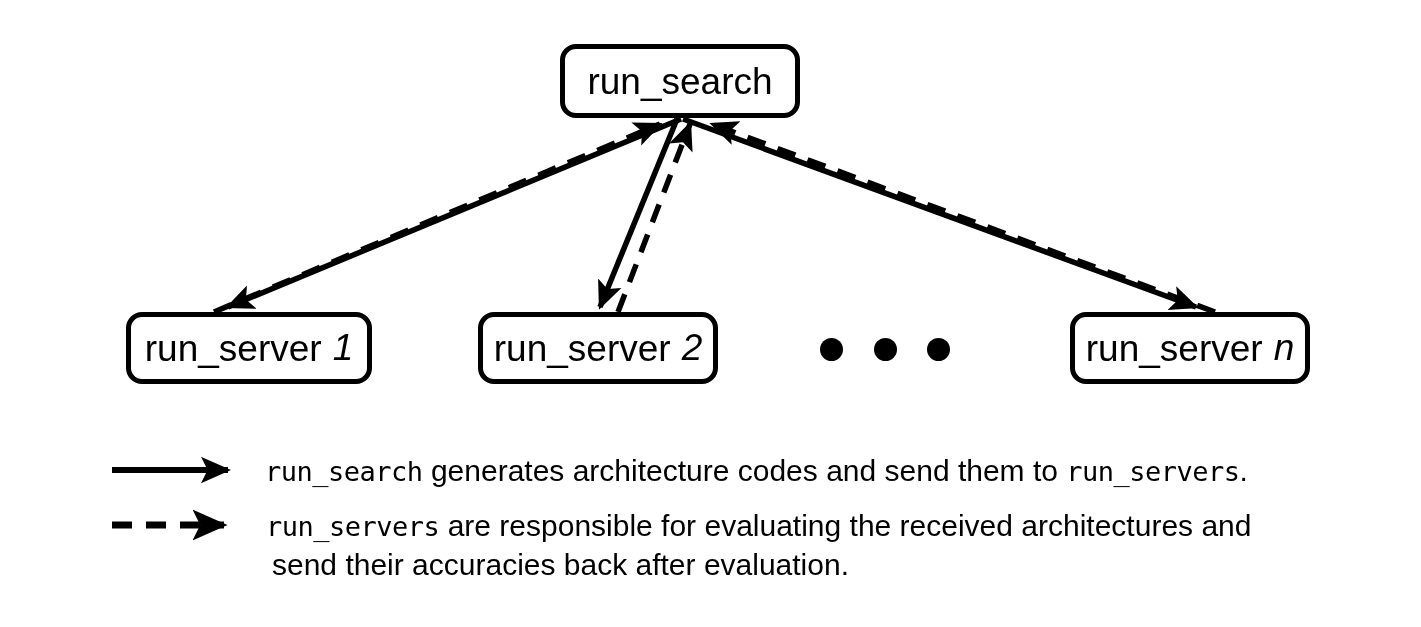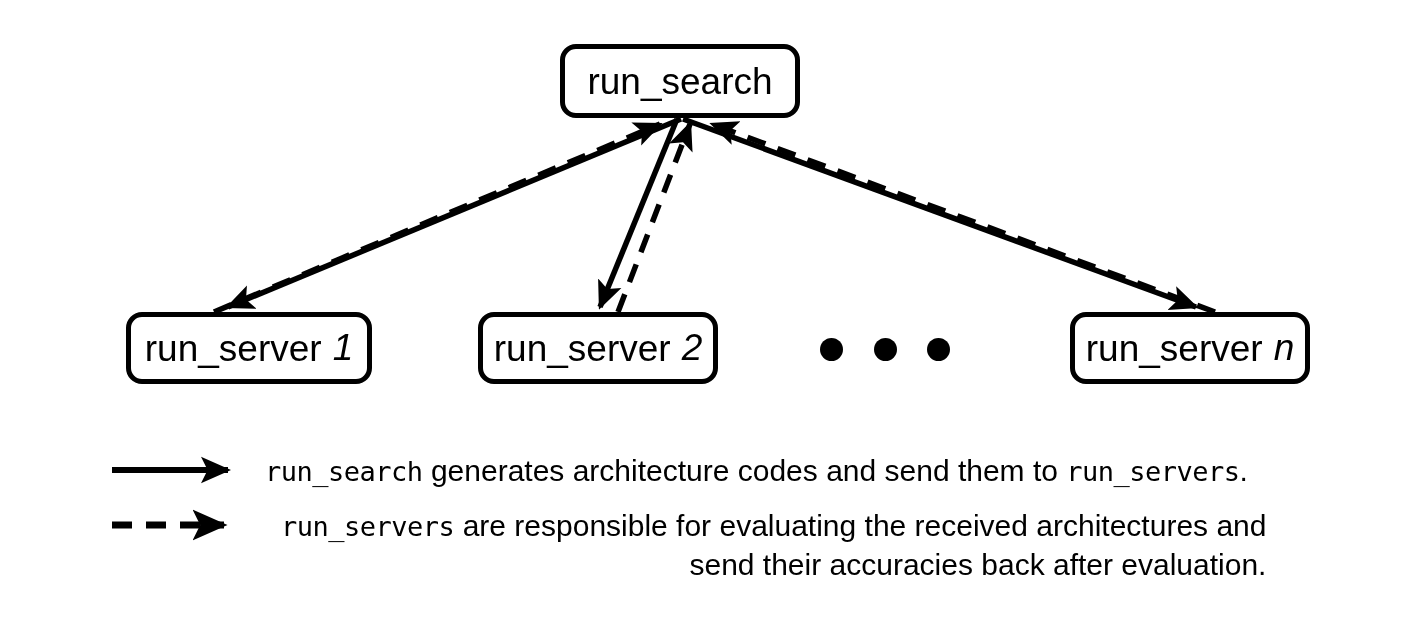--- a/index.html
+++ b/index.html
@@ -91,32 +91,31 @@
     pointer-events: none;
   }
   .legend-text {
     position: absolute;
     color: #000000;
     font-size: 30px;
     line-height: 38px;
     white-space: nowrap;
   }
   .legend-row-1-text { left: 265px; top: 452px; }
-  .legend-row-2-text { left: 281px; top: 507px; }
-  .legend-row-2-text .cont { display: block; padding-left: 6px; margin-left: 18px; }
+  .legend-row-2-text { left: 266px; top: 507px; }
+  .legend-row-2-text .cont { display: block; padding-left: 6px; }
 
   .mono {
     font-family: "DejaVu Sans Mono", monospace;
     font-size: 27px;
     letter-spacing: -0.5px;
   }
   .prose {
     font-family: "Liberation Sans", sans-serif;
     font-size: 30px;
-    text-align: right;
   }
 </style>
 </head>
 <body>
 
 <div id="diagram-root">
 
   <svg class="canvas" viewBox="0 0 1421 627" xmlns="http://www.w3.org/2000/svg">
     <defs>
       <marker id="ah-solid" viewBox="0 0 10 10" refX="9" refY="5" markerWidth="5.2" markerHeight="5.2" orient="auto-start-reverse">

